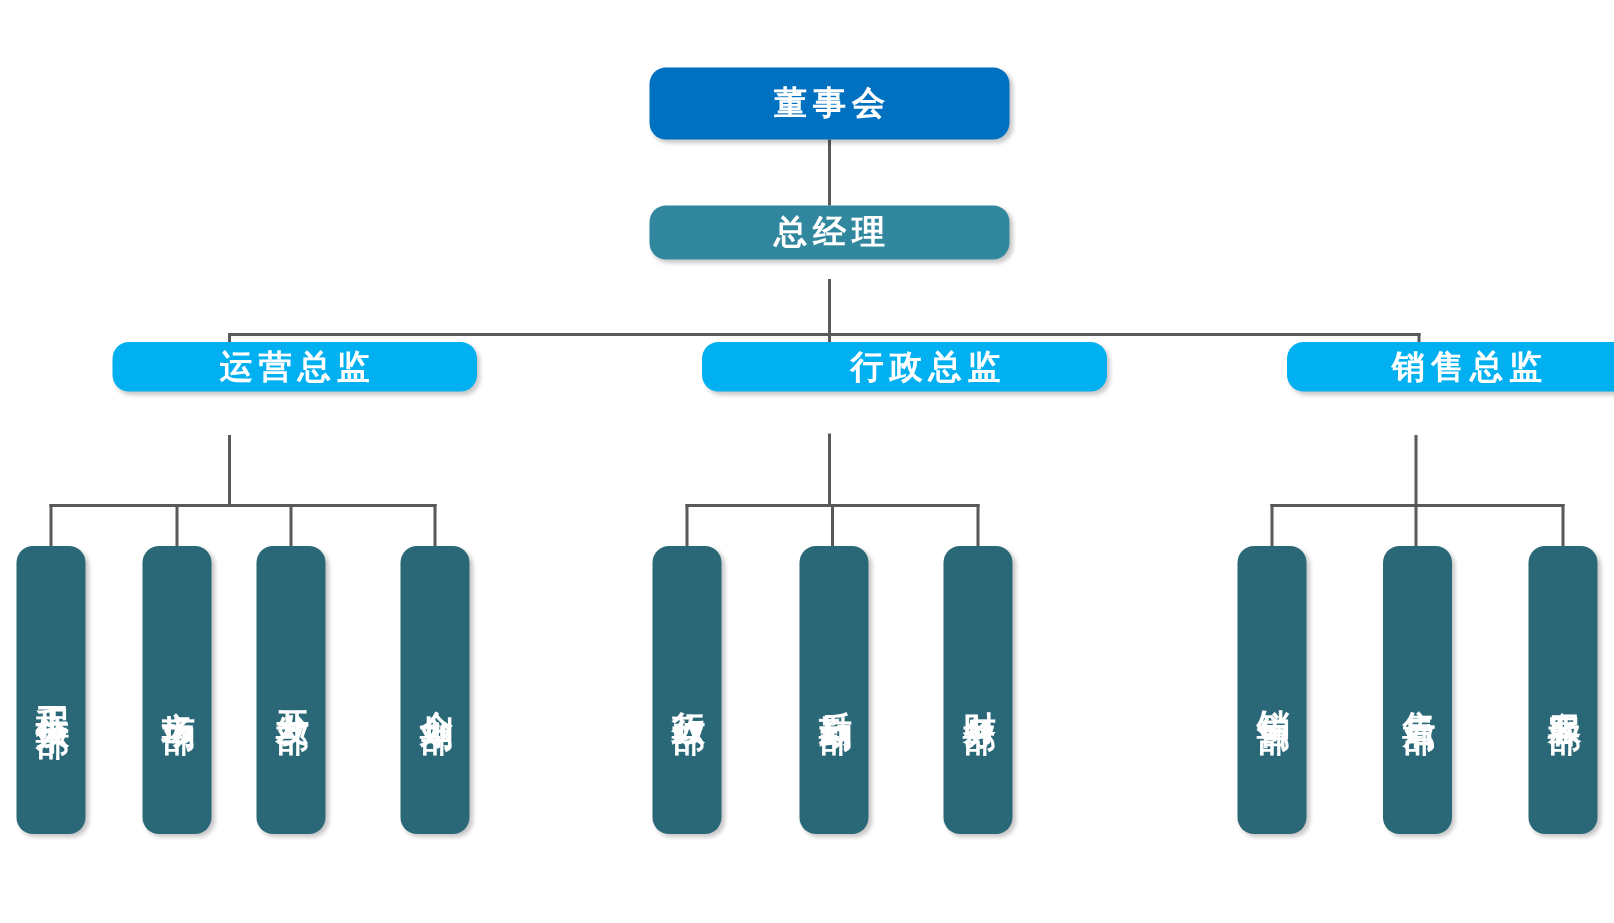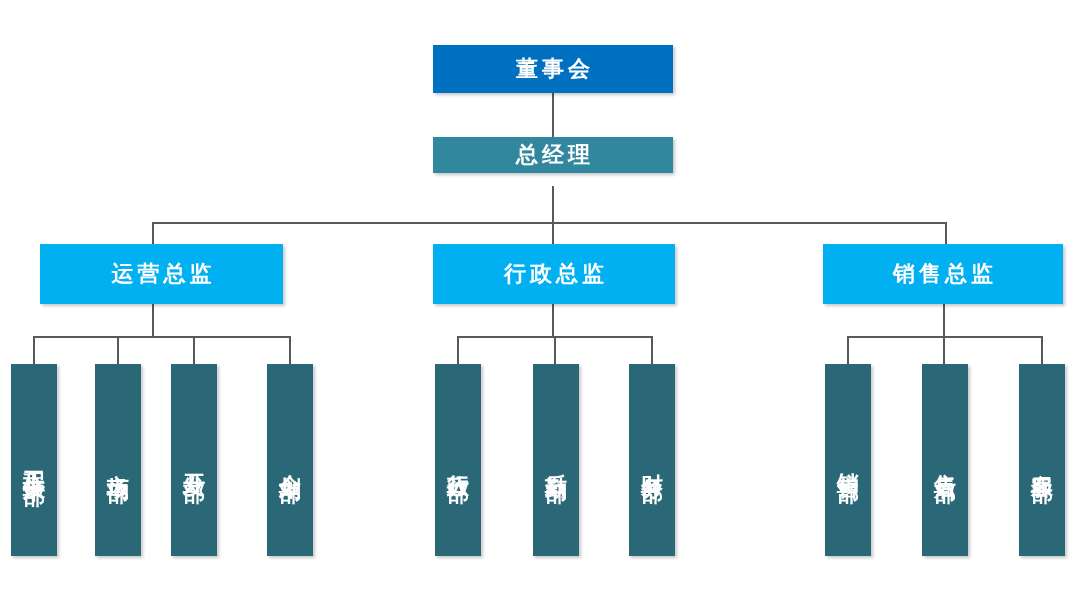--- a/index.html
+++ b/index.html
@@ -21,37 +21,37 @@
   .line.v { width:2px; }
   .line.h { height:2px; }
 
   
   .node {
     position:absolute;
     z-index:2;
     display:flex;
     align-items:center;
     justify-content:center;
-    border-radius:0;
+    border-radius:11px;
     box-shadow:2px 2px 3px rgba(0,0,0,0.22);
   }
   .node-label {
     color:var(--text,#ffffff);
     font-weight:bold;
     font-size:22px;
     letter-spacing:4px;
     text-indent:4px; 
     white-space:nowrap;
   }
 
   .node.root      { background:var(--root,#0070C0);       left:433px; top:45px;  width:240px; height:48px; }
   .node.manager   { background:var(--manager,#30879E);    left:433px; top:137px; width:240px; height:36px; }
-  .node.director  { background:var(--director,#00B0F0);   top:244px;  height:60px; }
+  .node.director  { background:var(--director,#00B0F0);   top:228px;  height:33px;margin-left:35px; }
   .node.dir-1 { left:40px;  width:243px; }
-  .node.dir-2 { left:433px; width:242px; }
+  .node.dir-2 { left:433px; width:242px;padding-left:28px; }
   .node.dir-3 { left:823px; width:240px; }
 
   .node.dept {
     background:var(--department,#2A6878);
     top:364px; width:46px; height:192px;
   }
   .node.dept .node-label {
     writing-mode:vertical-rl;
     -webkit-writing-mode:vertical-rl;
     text-orientation:upright;

